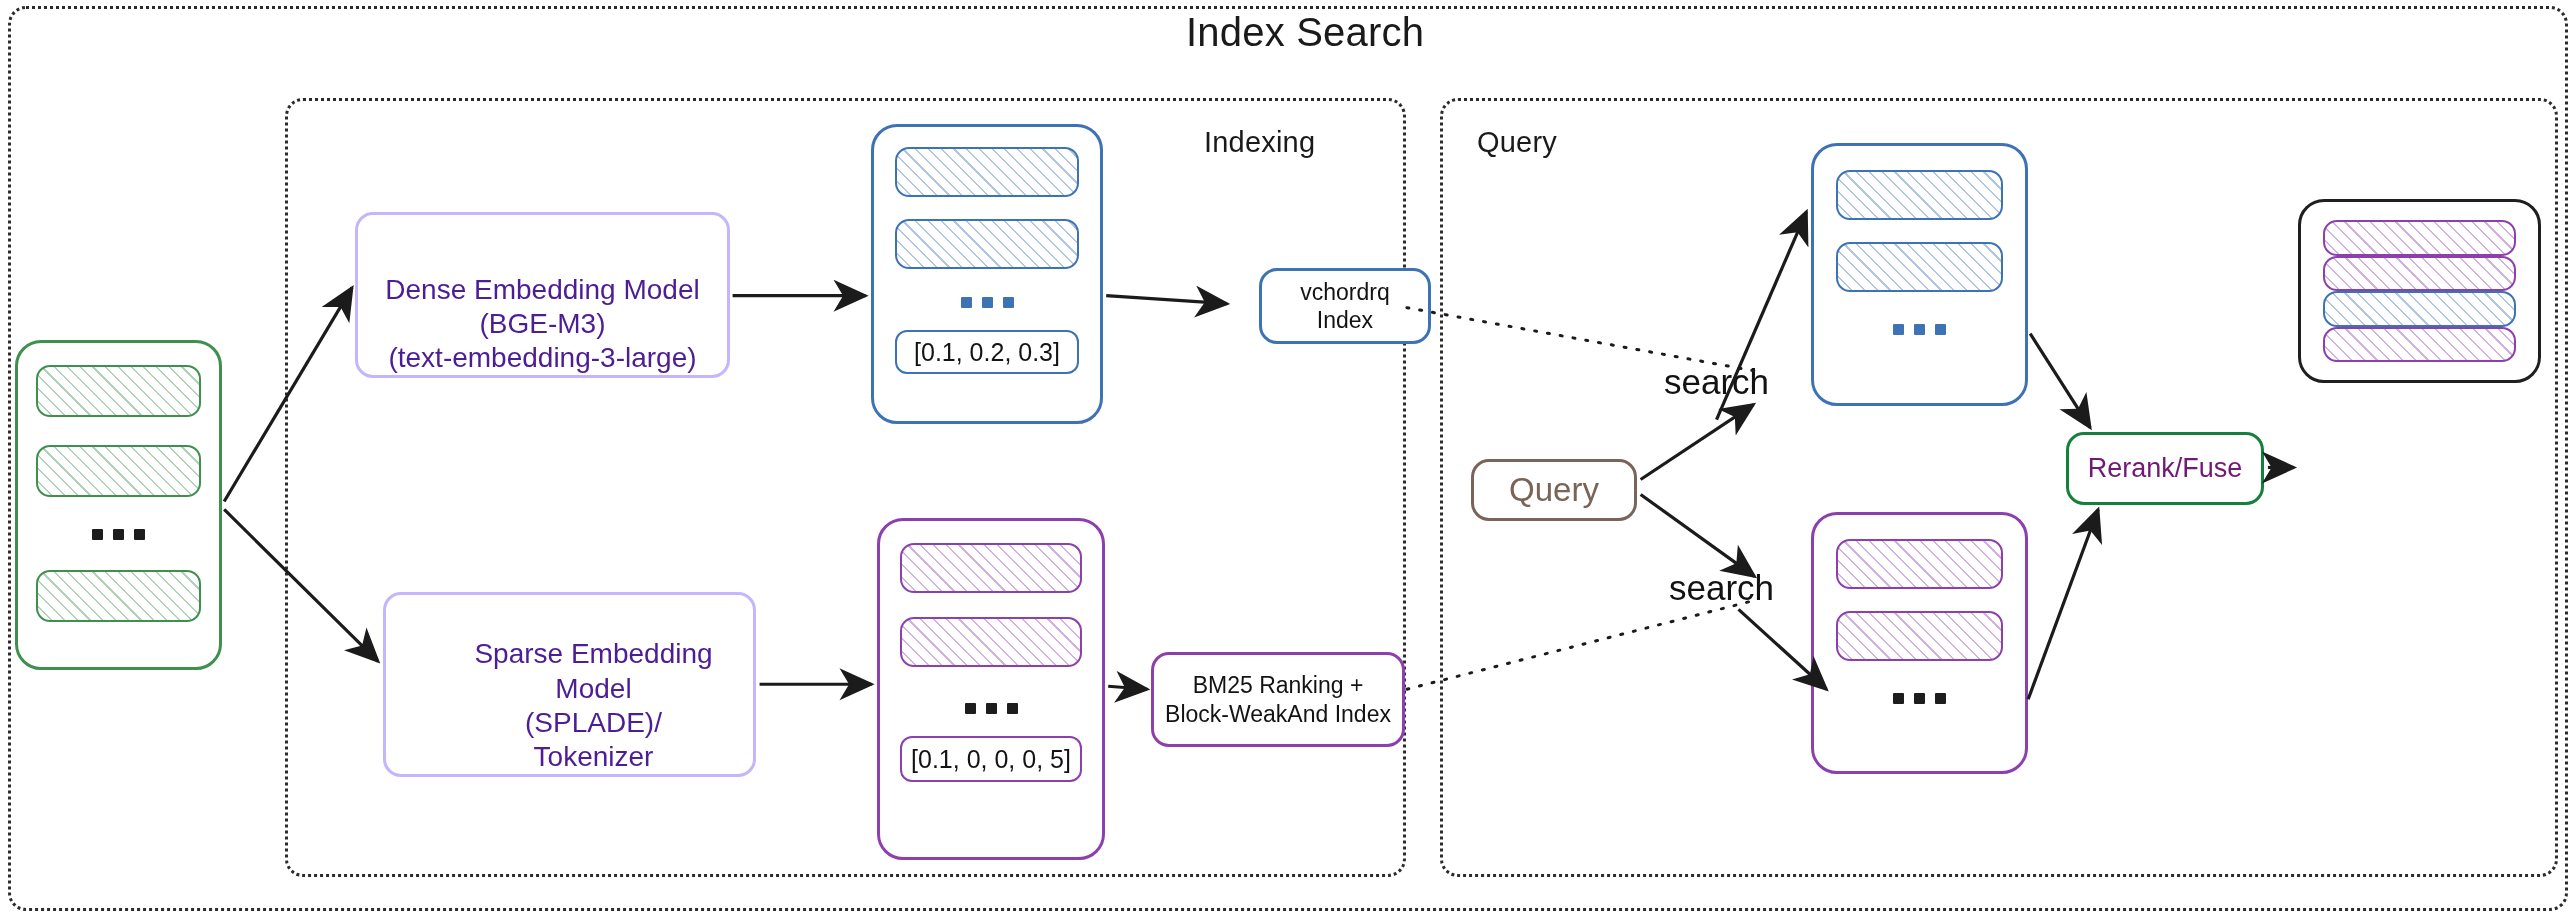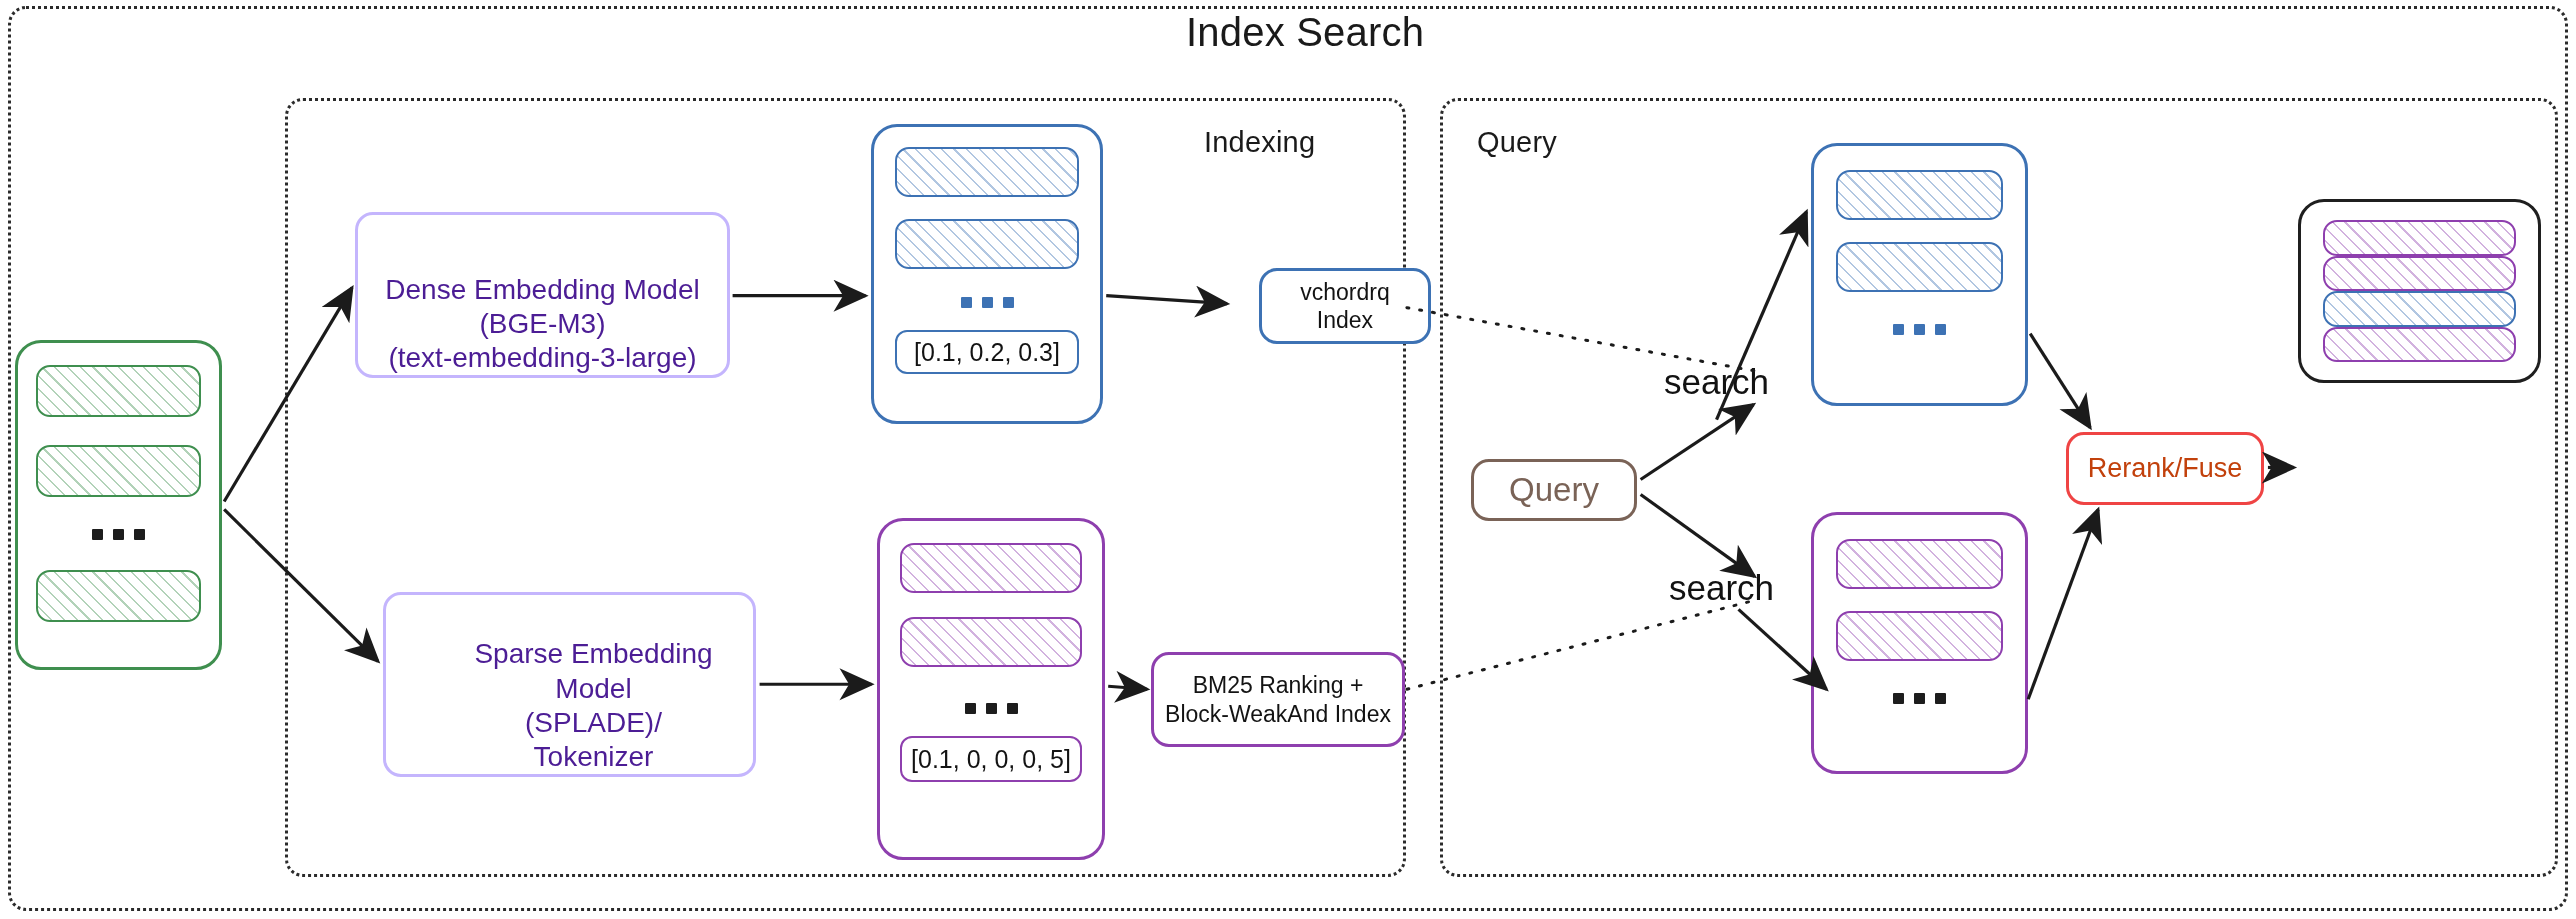--- a/index.html
+++ b/index.html
@@ -10,21 +10,21 @@
 
   .panel{position:absolute;border:3px dotted #2b2b2b;border-radius:18px;box-sizing:border-box;background:transparent;}
   .panel-title{position:absolute;font-size:29px;color:#1a1a1a;white-space:nowrap;letter-spacing:0.2px;}
 
   .node{position:absolute;box-sizing:border-box;display:flex;align-items:center;justify-content:center;
         text-align:center;border-radius:18px;background:#ffffff;line-height:1.22;}
   .node.black{border:3px solid #c4b5fd;color:#4c1d95;justify-content:flex-end;}
   .node.blue{border:3px solid #3d72b4;color:#131313;}
   .node.purple{border:3px solid #8e3fae;color:#131313;}
   .node.brownq{border:3px solid #7a6357;color:#7a6357;}
-  .node.orange{border:3px solid #ef4444;color:#c2410c;text-align:right;}
+  .node.orange{border:3px solid #15803d;color:#701a75;text-align:right;}
 
   .stack{position:absolute;box-sizing:border-box;border-radius:26px;background:#ffffff;
          display:flex;flex-direction:column;align-items:center;}
   .stack.green{border:3px solid #3f8f4f;}
   .stack.blue{border:3px solid #3d72b4;}
   .stack.purple{border:3px solid #8e3fae;}
   .stack.black{border:3px solid #1f1f1f;}
 
   .chip{box-sizing:border-box;border-radius:14px;}
   .chip.green{border:2.5px solid #3f8f4f;

